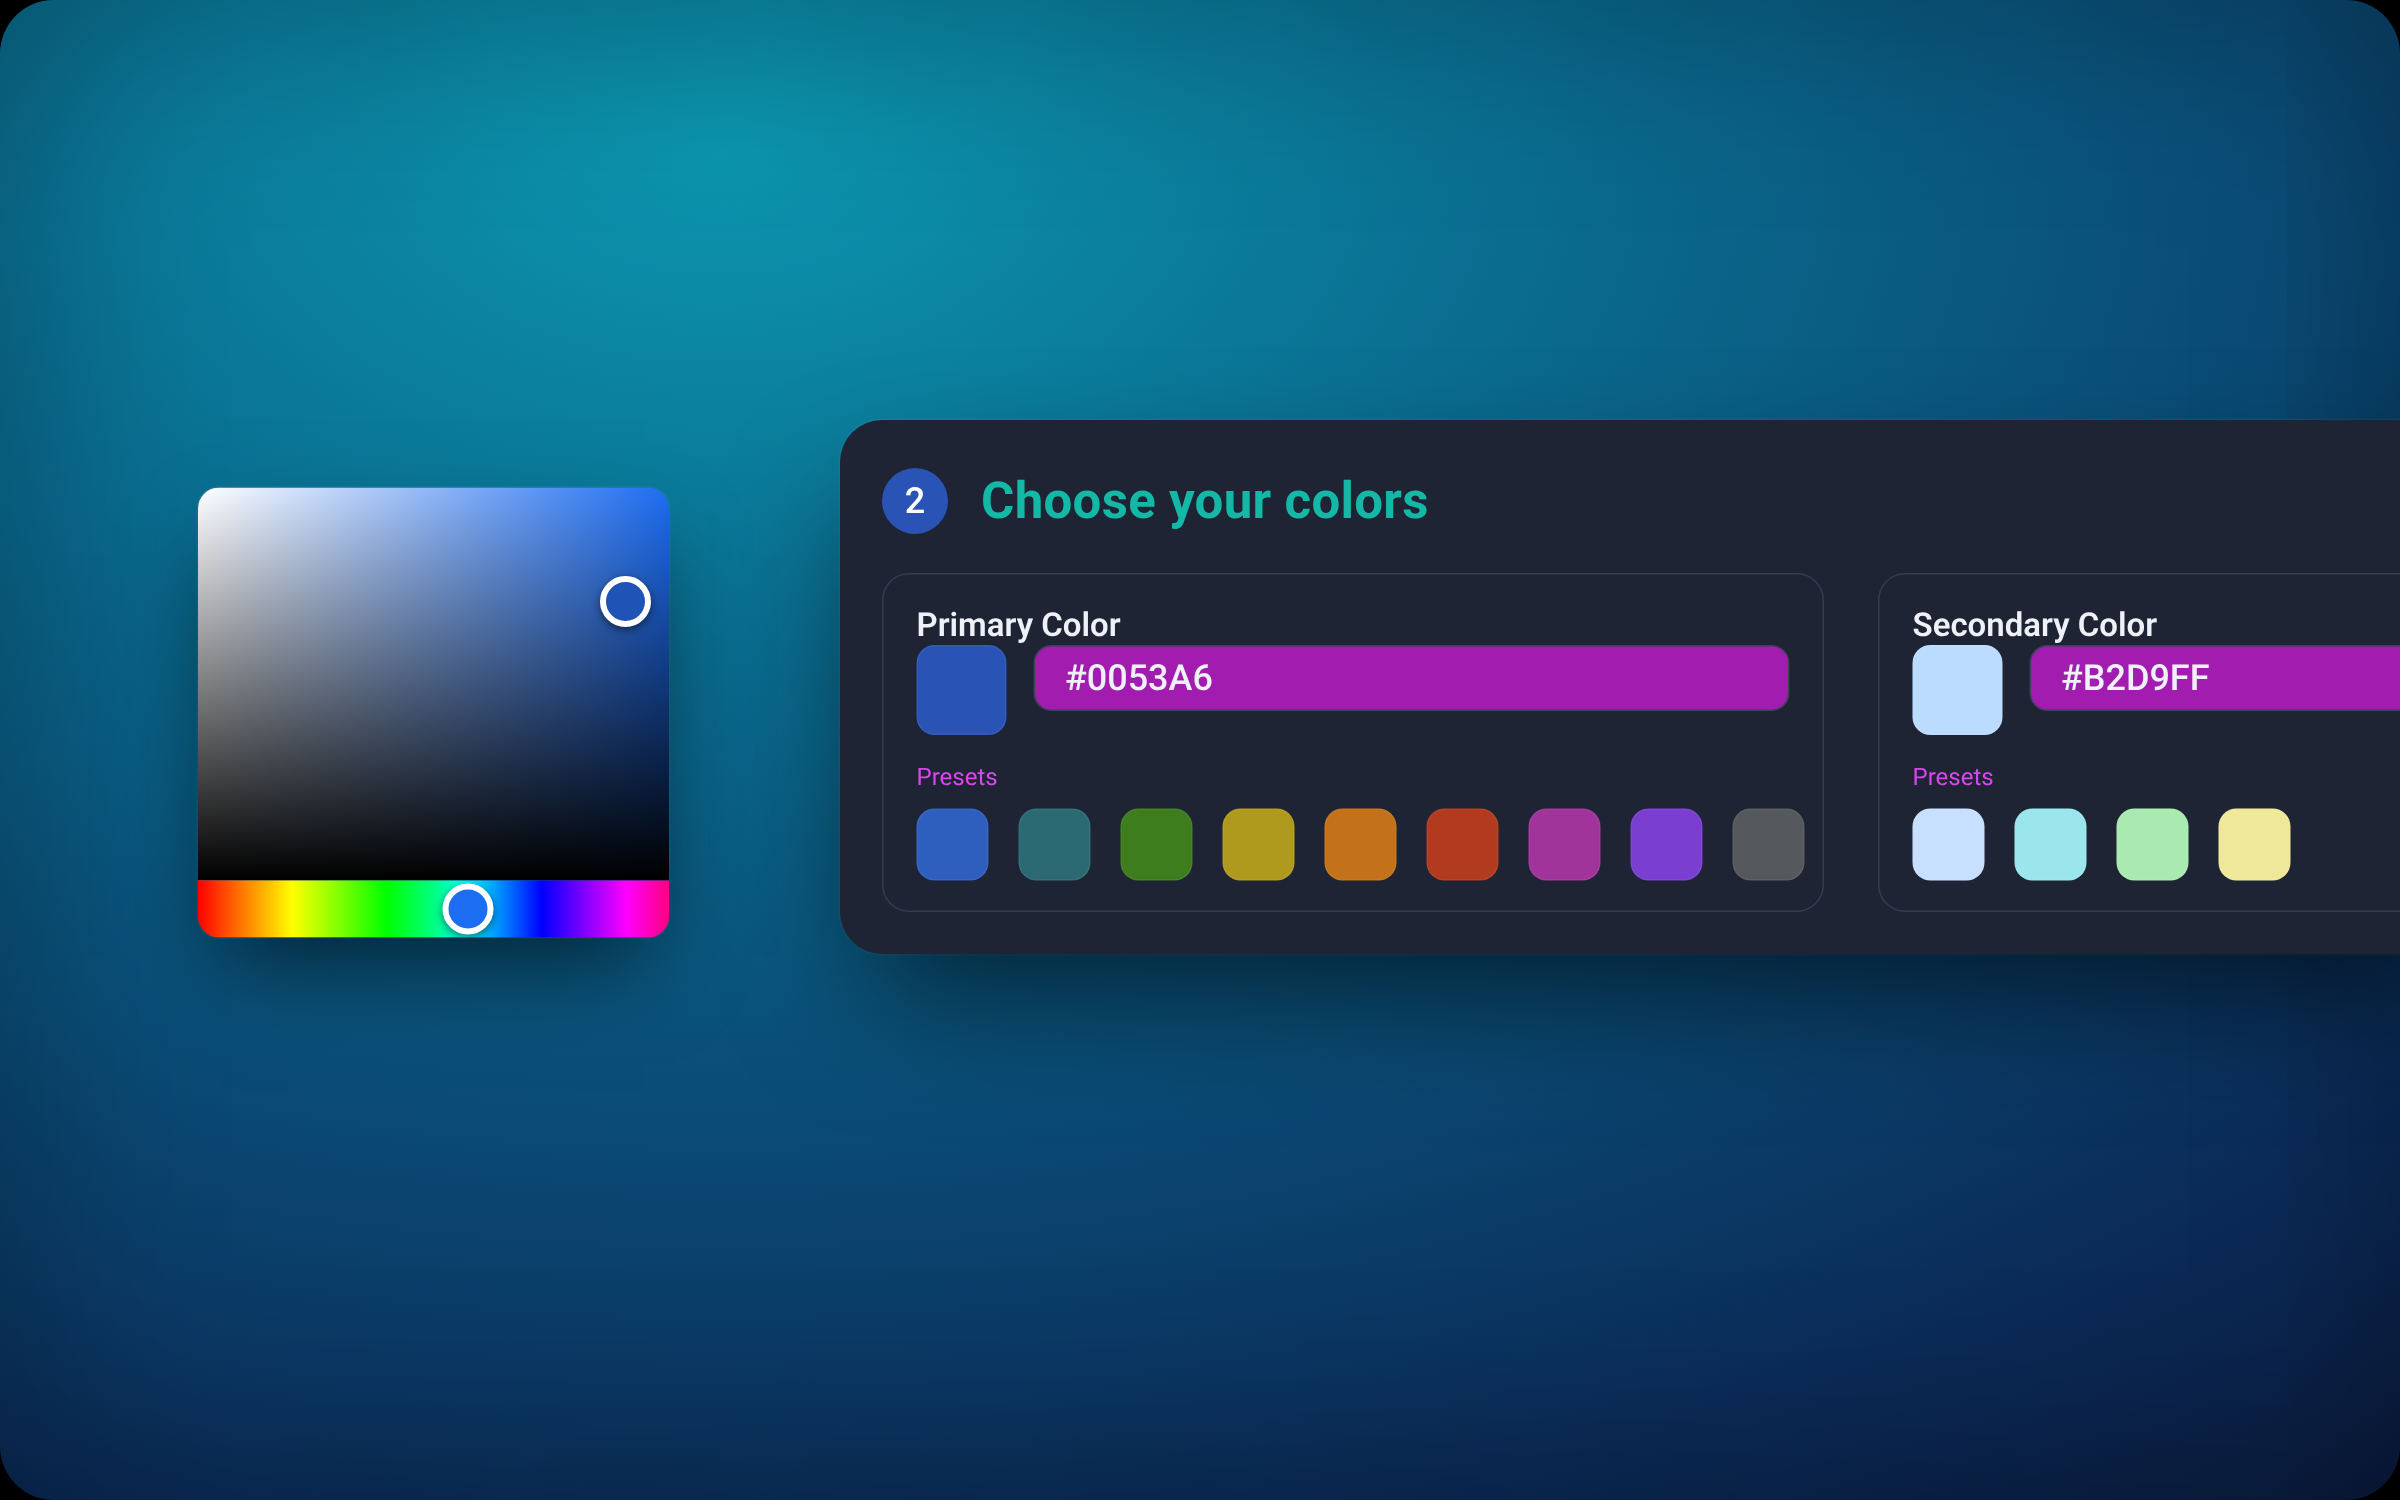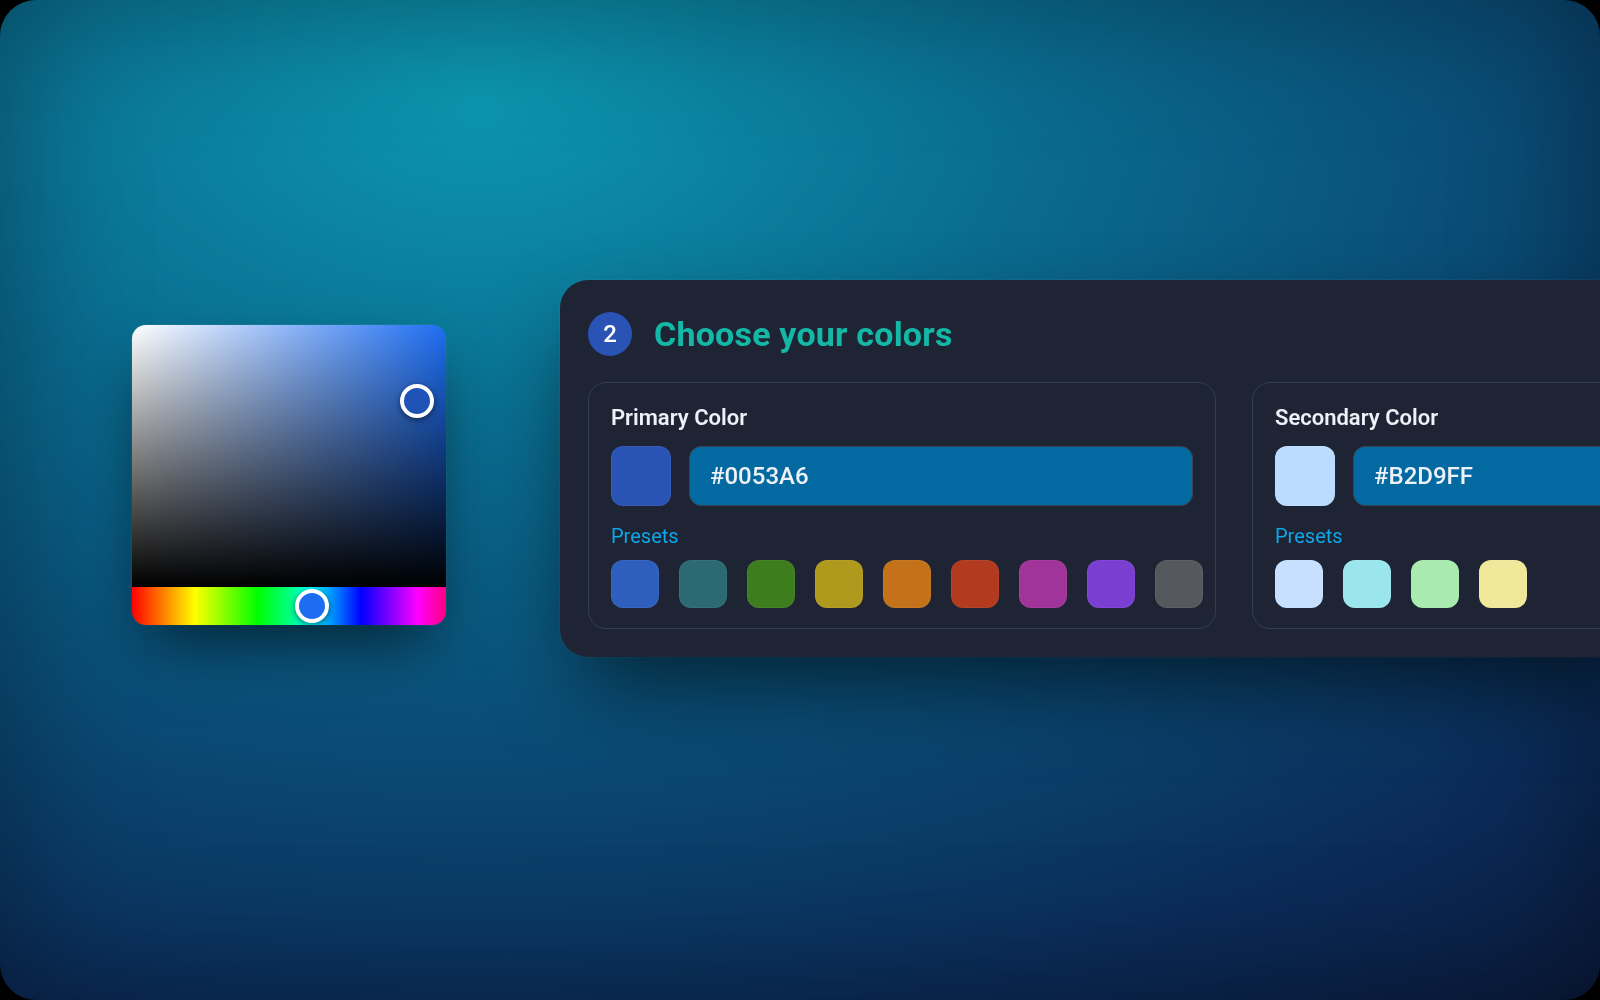--- a/index.html
+++ b/index.html
@@ -127,54 +127,54 @@
     box-sizing: border-box;
     min-width: 0;
   }
   .color-card.primary   { flex: 0 0 628px; }
   .color-card.secondary { flex: 0 0 440px; }  
 
   .card-label {
     font-size: 22px;
     font-weight: 600;
     color: #eef1f7;
-    margin-bottom: 16px;
+    margin-bottom: 0;
   }
 
   .value-row {
     display: flex;
     gap: 18px;
     align-items: stretch;
     margin-bottom: 18px;
   }
   .swatch-main {
     width: 60px; height: 60px;
     border-radius: 12px;
     flex: 0 0 auto;
     box-shadow: inset 0 0 0 1px rgba(255,255,255,0.06);
   }
   .hex-input {
     flex: 1 1 auto;
     min-width: 0;
-    height: 60px;
+    height: 44px;
     border-radius: 12px;
     border: 1px solid #3a4256;
-    background: #0369a1;
+    background: #a21caf;
     color: #eef1f7;
     font-size: 24px;
     font-weight: 500;
     padding: 4px 20px;
     outline: none;
     box-sizing: border-box;
     font-family: inherit;
   }
 
   .presets-label {
-    font-size: 20px;
-    color: #0ea5e9;
+    font-size: 16px;
+    color: #d946ef;
     margin-bottom: 12px;
   }
 
   .presets-row {
     display: flex;
     gap: 20px;
   }
   .preset {
     width: 48px; height: 48px;
     border-radius: 12px;

